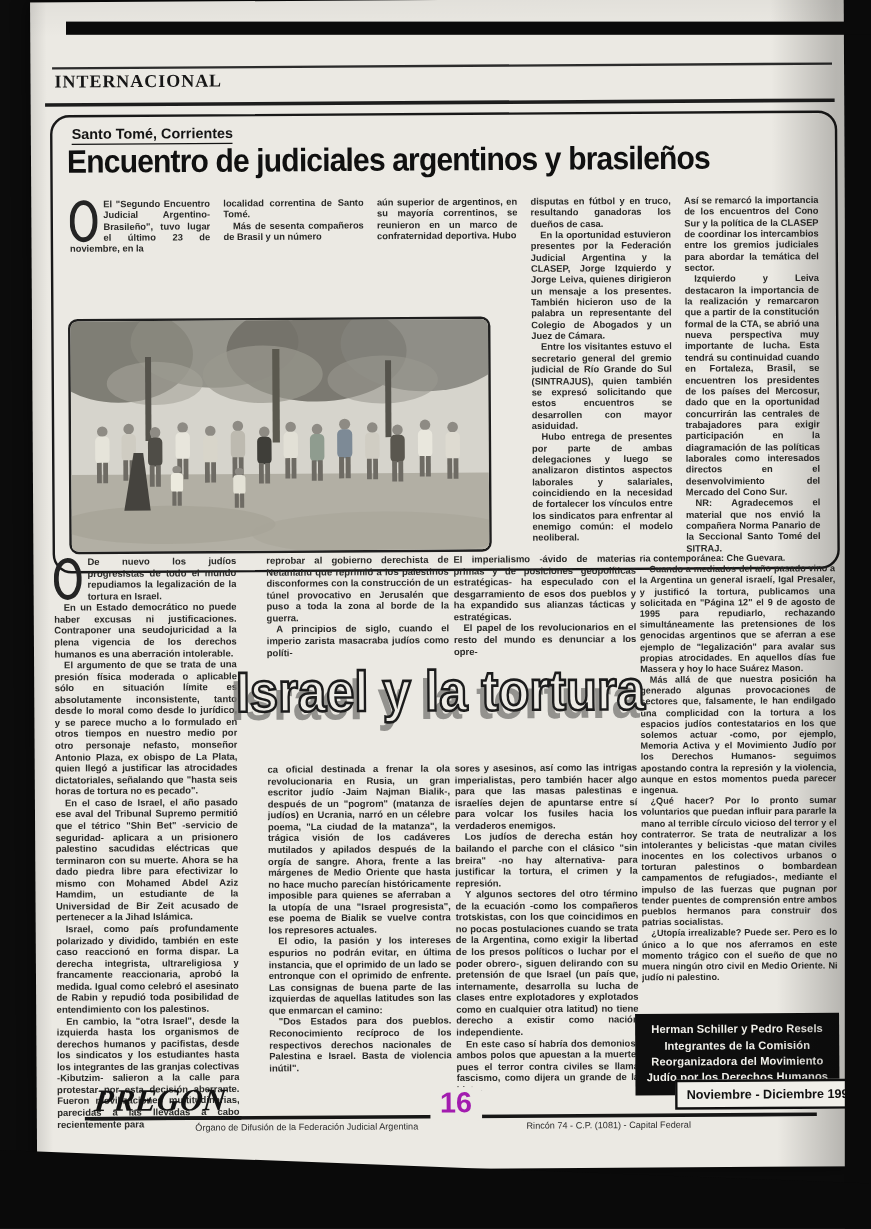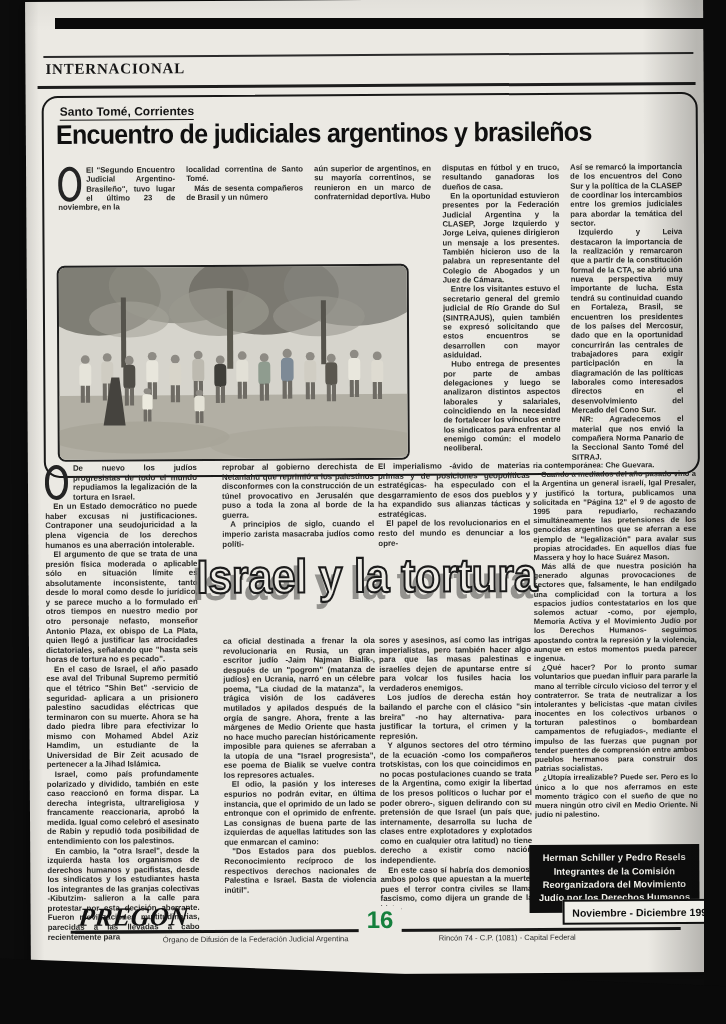--- a/index.html
+++ b/index.html
@@ -98,21 +98,21 @@
     position:absolute;left:46px;top:902px;
     font-family:"Liberation Serif",serif;font-style:italic;font-weight:bold;
     font-size:26px;letter-spacing:.5px;color:#121212;
     border-bottom:3px solid #121212;padding:0 14px 0 2px;line-height:1.05;
     transform:skewX(-6deg);
   }
   .footer-rule{position:absolute;left:40px;top:929px;width:610px;height:3px;background:#161616;}
   .footer-organ{position:absolute;left:132px;top:934px;font-size:7.6px;color:#2b2b2b;}
   .footer-page{
     position:absolute;left:328px;top:906px;
-    font-size:24px;font-weight:bold;color:#15803d;background:#ebe9e3;padding:0 8px;z-index:3;
+    font-size:24px;font-weight:bold;color:#a21caf;background:#ebe9e3;padding:0 8px;z-index:3;
   }
   .footer-address{position:absolute;left:408px;top:934px;font-size:7.6px;color:#2b2b2b;}
   .footer-datebox{
     position:absolute;left:532px;top:901px;width:156px;height:21px;
     border:2px solid #101010;background:#f0efe9;
     display:flex;align-items:center;justify-content:center;
     font-size:10.5px;font-weight:bold;color:#101010;z-index:3;
   }
 </style>
 </head>

